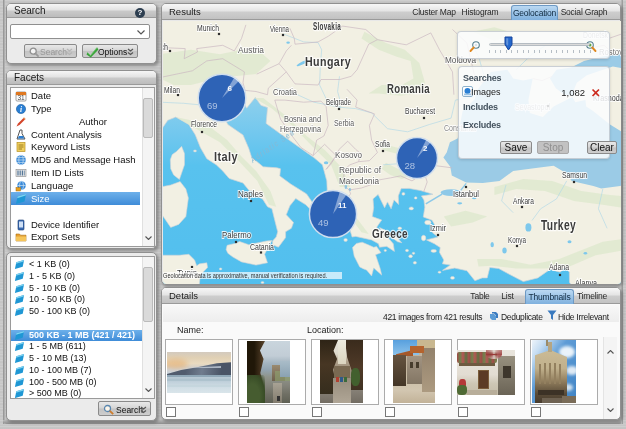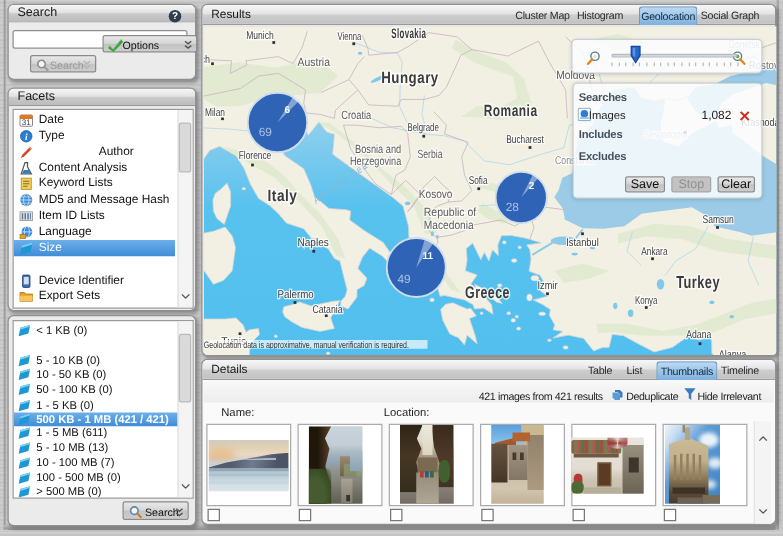--- a/index.html
+++ b/index.html
@@ -60,21 +60,21 @@
     <svg width="11" height="11" viewBox="0 0 11 11" style="position:absolute;left:4px;top:1.5px;">
         <circle cx="4.2" cy="4.2" r="3" fill="#f4f4f4" stroke="#909090" stroke-width="1.3"></circle>
         <line x1="6.4" y1="6.4" x2="9.6" y2="9.6" stroke="#9a9a9a" stroke-width="1.7"></line>
       </svg>
     <span style="position:absolute;left:15px;top:2px;font-size:8.5px;color:#989898;">Search</span>
     <svg width="7" height="8" viewBox="0 0 7 8" style="position:absolute;right:3px;top:3px;">
         <path d="M1 1 L3.5 3 L6 1" fill="none" stroke="#b5b5b5" stroke-width="1.2"></path>
         <path d="M1 4.5 L3.5 6.5 L6 4.5" fill="none" stroke="#b5b5b5" stroke-width="1.2"></path>
       </svg>
   </div>
-  <div class="btn" style="left:75px;top:24px;width:76px;height:14px;">
+  <div class="btn" style="left:75px;top:40px;width:56px;height:14px;">
     <svg width="13" height="12" viewBox="0 0 13 12" style="position:absolute;left:3px;top:1px;">
         <path d="M1.5 6.5 L4.5 9.5 L11 1.5 L12.5 3.5 L4.8 11.5 L0.5 8.5 Z" fill="#3aa43a"></path>
         <path d="M1.5 6.5 L4.5 9.5 L11 1.5" fill="none" stroke="#6cc46c" stroke-width="0.8"></path>
       </svg>
     <span style="position:absolute;left:15px;top:2px;font-size:8.5px;color:#111;">Options</span>
     <svg width="7" height="8" viewBox="0 0 7 8" style="position:absolute;right:3px;top:3px;">
         <path d="M1 1 L3.5 3 L6 1" fill="none" stroke="#555" stroke-width="1.2"></path>
         <path d="M1 4.5 L3.5 6.5 L6 4.5" fill="none" stroke="#555" stroke-width="1.2"></path>
       </svg>
   </div>
@@ -151,21 +151,21 @@
 
 <div class="panel" style="left:6px;top:252px;width:151px;height:169px;">
   <div class="listbox" style="left:3px;top:3px;width:145px;height:143px;">
 <div class="srow" style="top:2.0px;">
         <svg width="11" height="11" viewBox="0 0 12 12">
           <polygon points="1,11 2.5,3.5 11,1 9.5,8.5" fill="#1f97d4"></polygon>
           <polygon points="2.5,3.5 11,1 10.6,2.6 2.2,5.2" fill="#7fd2f0"></polygon>
         </svg>
         <span>&lt; 1 KB (0)</span>
       </div>
-<div class="srow" style="top:13.8px;margin-top:48px;">
+<div class="srow" style="top:13.8px;">
         <svg width="11" height="11" viewBox="0 0 12 12">
           <polygon points="1,11 2.5,3.5 11,1 9.5,8.5" fill="#1f97d4"></polygon>
           <polygon points="2.5,3.5 11,1 10.6,2.6 2.2,5.2" fill="#7fd2f0"></polygon>
         </svg>
         <span>1 - 5 KB (0)</span>
       </div>
 <div class="srow" style="top:25.5px;">
         <svg width="11" height="11" viewBox="0 0 12 12">
           <polygon points="1,11 2.5,3.5 11,1 9.5,8.5" fill="#1f97d4"></polygon>
           <polygon points="2.5,3.5 11,1 10.6,2.6 2.2,5.2" fill="#7fd2f0"></polygon>
@@ -479,21 +479,21 @@
         </svg>
         <div style="position:absolute;left:12px;top:19.5px;font-size:9px;color:#222;">Images</div>
         <div style="position:absolute;right:24px;top:19.5px;font-size:9.5px;color:#222;">1,082</div>
         <svg width="9.5" height="9.5" viewBox="0 0 10 10" style="position:absolute;right:9px;top:20.5px;">
           <path d="M1 2.2 L2.2 1 L5 3.8 L7.8 1 L9 2.2 L6.2 5 L9 7.8 L7.8 9 L5 6.2 L2.2 9 L1 7.8 L3.8 5 Z" fill="#cc2c20"></path>
         </svg>
         <div style="position:absolute;left:4px;top:34.5px;font-size:9px;letter-spacing:-0.2px;font-weight:bold;color:#44525e;">Includes</div>
         <div style="position:absolute;left:4px;top:52.5px;font-size:9px;letter-spacing:-0.2px;font-weight:bold;color:#44525e;">Excludes</div>
         <div class="btn" style="left:41px;top:74px;width:32px;height:13px;line-height:12px;">Save</div>
         <div class="btn" style="left:78px;top:74px;width:32px;height:13px;line-height:12px;background:#c2c2c2;color:#909090;border-color:#a8a8a8;">Stop</div>
-        <div class="btn" style="left:115px;top:74px;width:30px;height:13px;line-height:12px;">Clear</div>
+        <div class="btn" style="left:128px;top:74px;width:30px;height:13px;line-height:12px;">Clear</div>
       </div>
       <div style="position:absolute;left:0px;top:250.5px;width:179px;height:7.5px;background:rgba(255,255,255,0.68);overflow:hidden;">
         <span style="display:block;font-size:7.5px;line-height:7.5px;color:#333;white-space:nowrap;transform:scaleX(0.75);transform-origin:0 0;">Geolocation data is approximative, manual verification is required.</span>
       </div>
   </div>
 </div>
 
 <div class="panel" style="left:161px;top:287px;width:460px;height:133px;background:#fafafa;">
   <div class="hbar"><span style="padding-left:7px;">Details</span></div>
   <div class="tab" style="left:303px;width:30px;">Table</div>

